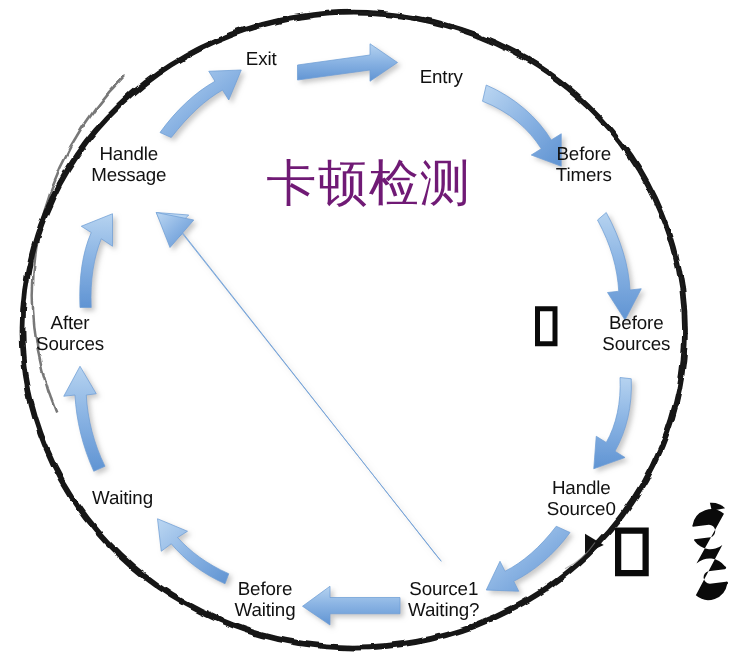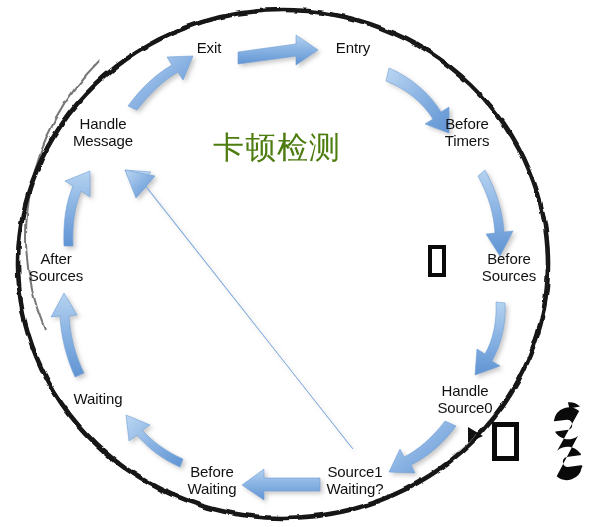--- a/index.html
+++ b/index.html
@@ -27,23 +27,23 @@
     color: #111111;
     font-family: "Liberation Sans", sans-serif;
     font-size: 15px;
     line-height: 17px;
     text-align: center;
     white-space: pre-line;
     letter-spacing: -0.1px;
   }
   #center-title {
     position: absolute;
-    color: #4d7c0f;
+    color: #701a75;
     font-family: "DejaVu Sans", sans-serif;
-    font-size: 31px;
+    font-size: 40px;
     font-weight: 400;
     letter-spacing: 1px;
     line-height: 34px;
     white-space: nowrap;
   }
   .tofu-box {
     position: absolute;
     box-sizing: border-box;
     border: 4px solid #0a0a0a;
     background: #ffffff;
@@ -165,21 +165,21 @@
                l 9 -9
                a 1 1 0 0 0 -1 -2
                a 15 15 0 0 0 -19 12
                Z" fill="#0a0a0a"></path>
       <path d="M -22 -36 a 15 15 0 0 1 12 -4 l -7 8 a 5 5 0 0 0 0 0 Z" fill="#0a0a0a"></path>
     </g>
   </svg>
 
   <div class="node-label" style="left:179px; top:39px; width:60px;">Exit</div>
 
-  <div class="node-label" style="left:322px; top:39px; width:62px;">Entry</div>
+  <div class="node-label" style="left:322px; top:53px; width:62px;">Entry</div>
 
   <div class="node-label" style="left:430px; top:115px; width:74px;">Before
 Timers</div>
 
   <div class="node-label" style="left:466px; top:250px; width:86px;">Before
 Sources</div>
 
   <div class="node-label" style="left:424px; top:382px; width:82px;">Handle
 Source0</div>
 

